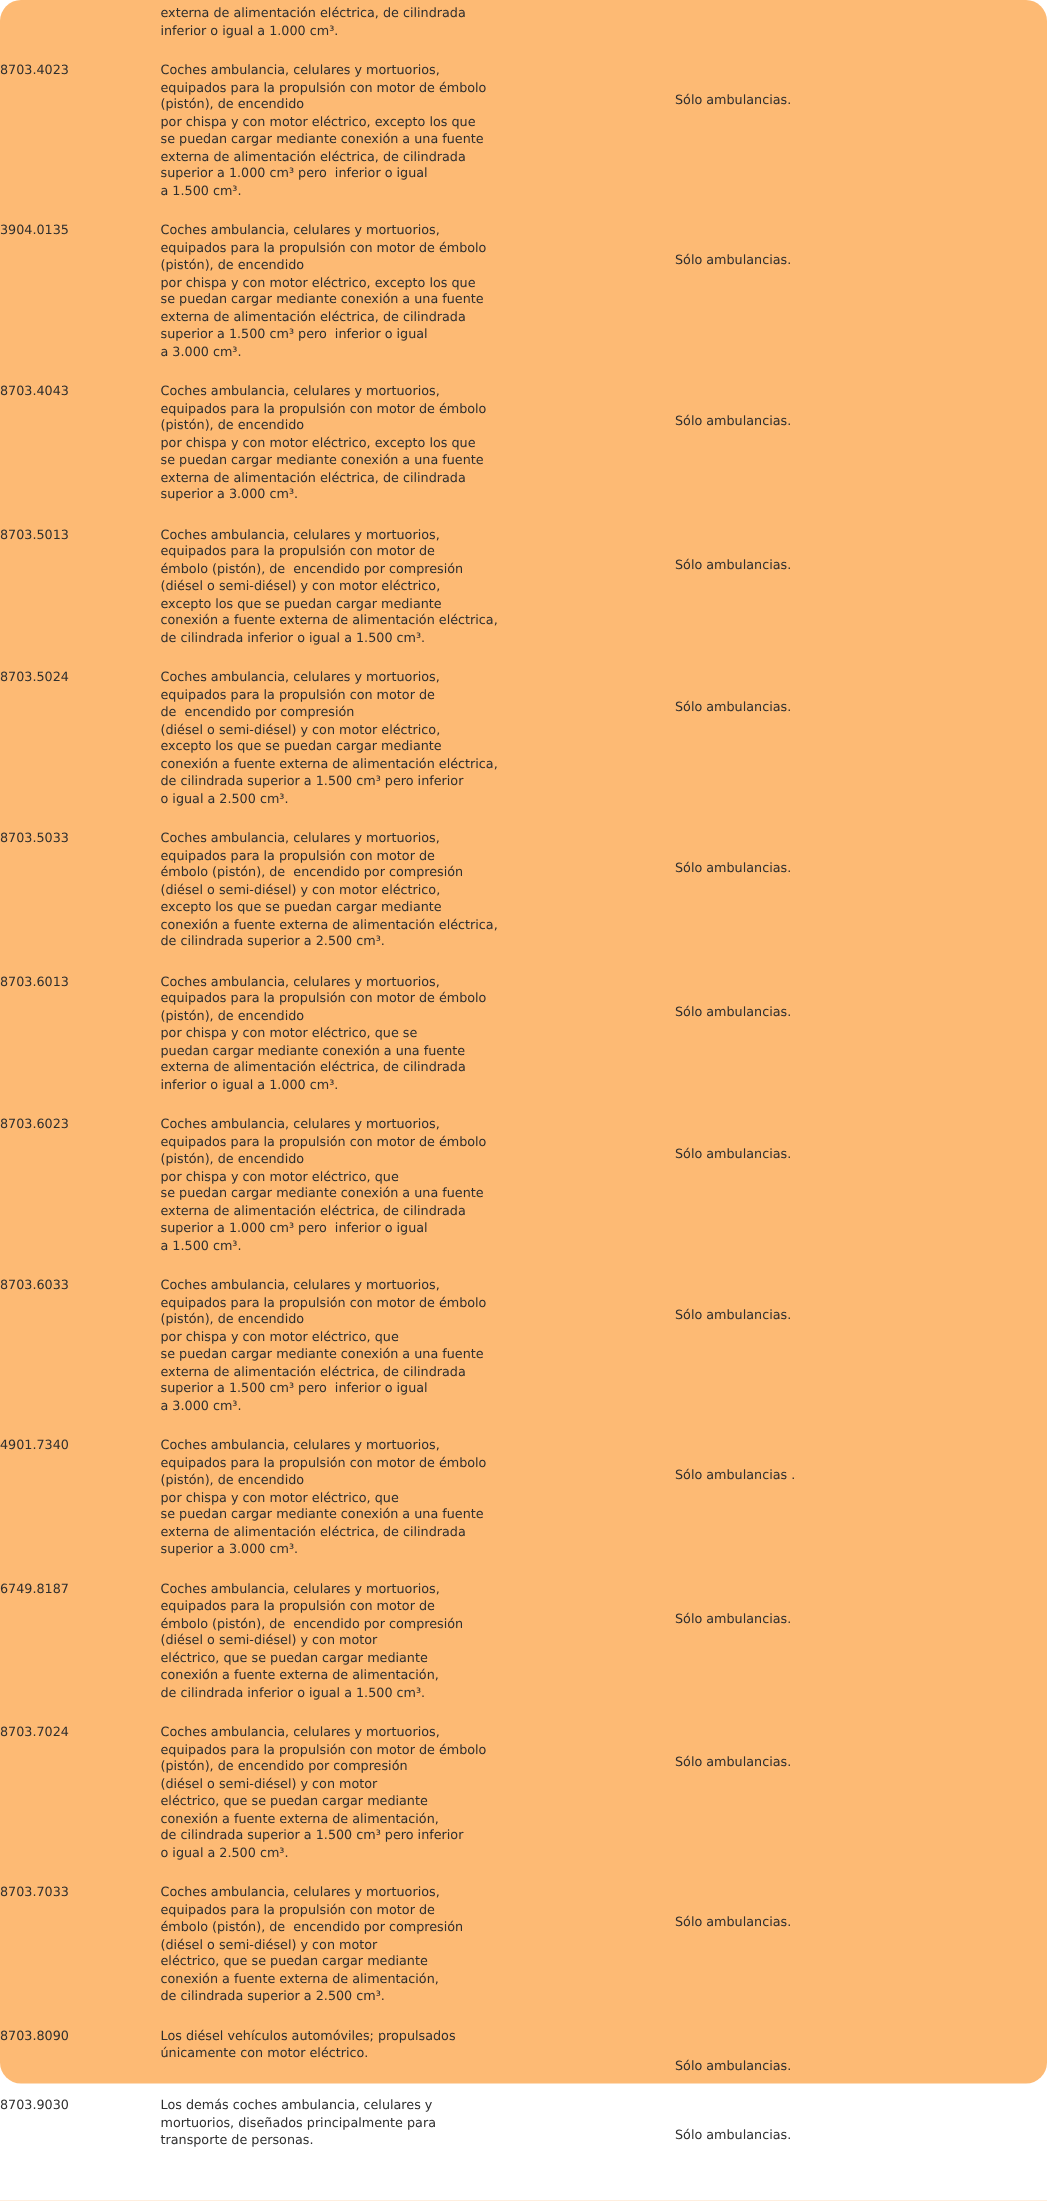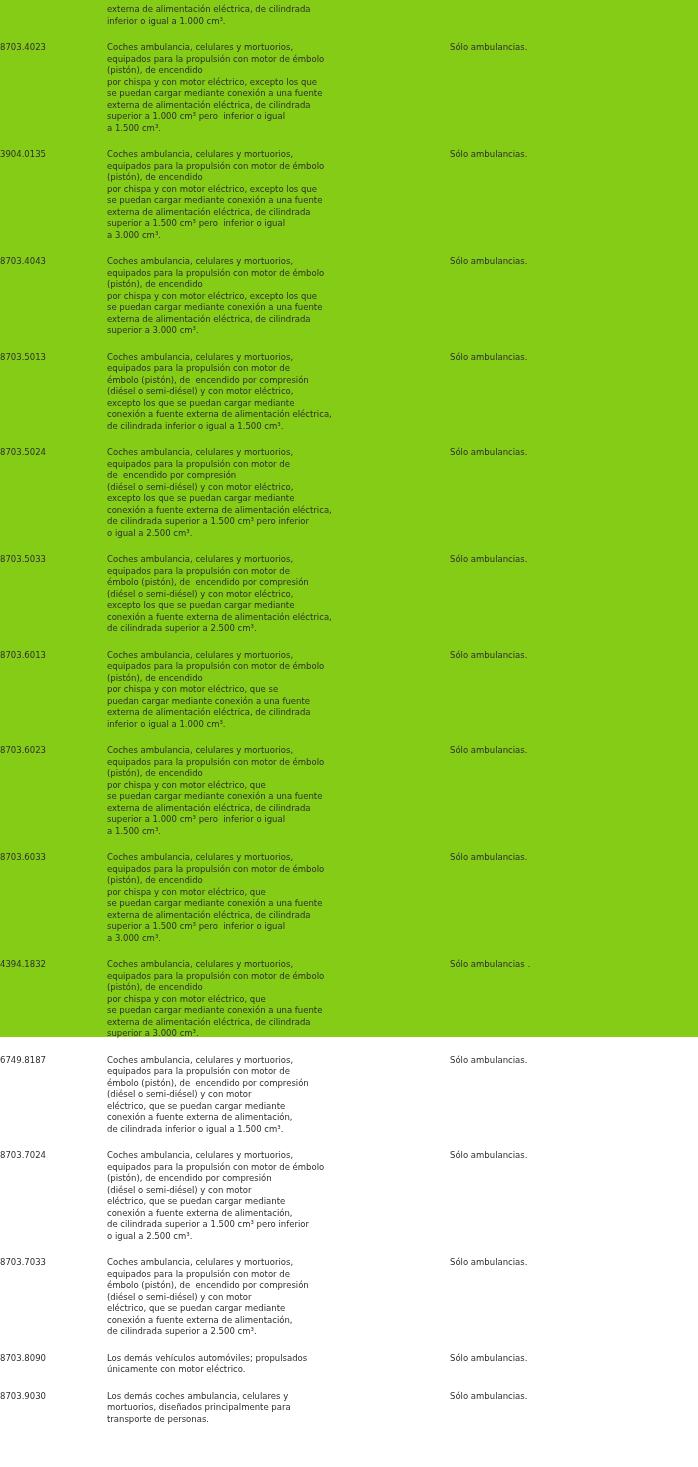--- a/index.html
+++ b/index.html
@@ -7,23 +7,24 @@
     width: 698px;
     height: 1467px;
     background: #ffffff;
     overflow: hidden;
     font-family: "DejaVu Sans", "Liberation Sans", sans-serif;
     font-size: 8.5px;
     color: #2e2e2e;
   }
   .doc-page {
     width: 698px;
-    height: 1037px;
-    background: #84cc16;
+    height: 1389px;
+    background: #fdba74;
     padding-top: 4px;
+    border-radius: 14px;
   }
   .tariff-row {
     display: flex;
     align-items: flex-start;
     margin-bottom: 15px;
     line-height: 11.5px;
   }
   .col-code {
     flex: none;
     width: 107px;
@@ -32,20 +33,21 @@
   }
   .col-desc {
     flex: none;
     width: 343px;
     white-space: pre-wrap;
   }
   .col-note {
     flex: 1;
     padding-left: 0px;
     white-space: pre-wrap;
+    margin-top: 20px;
   }
 </style>
 </head>
 <body>
 
 <div class="doc-page">
   <div>
   <div class="tariff-row">
     <div class="col-code"></div>
     <div class="col-desc">externa de alimentación eléctrica, de cilindrada
@@ -160,21 +162,21 @@
 (pistón), de encendido
 por chispa y con motor eléctrico, que
 se puedan cargar mediante conexión a una fuente
 externa de alimentación eléctrica, de cilindrada
 superior a 1.500 cm³ pero  inferior o igual
 a 3.000 cm³.</div>
     <div class="col-note">Sólo ambulancias.</div>
   </div>
 
   <div class="tariff-row">
-    <div class="col-code">4394.1832</div>
+    <div class="col-code">4901.7340</div>
     <div class="col-desc">Coches ambulancia, celulares y mortuorios,
 equipados para la propulsión con motor de émbolo
 (pistón), de encendido
 por chispa y con motor eléctrico, que
 se puedan cargar mediante conexión a una fuente
 externa de alimentación eléctrica, de cilindrada
 superior a 3.000 cm³.</div>
     <div class="col-note">Sólo ambulancias .</div>
   </div>
 
@@ -210,21 +212,21 @@
 émbolo (pistón), de  encendido por compresión
 (diésel o semi-diésel) y con motor
 eléctrico, que se puedan cargar mediante
 conexión a fuente externa de alimentación,
 de cilindrada superior a 2.500 cm³.</div>
     <div class="col-note">Sólo ambulancias.</div>
   </div>
 
   <div class="tariff-row">
     <div class="col-code">8703.8090</div>
-    <div class="col-desc">Los demás vehículos automóviles; propulsados
+    <div class="col-desc">Los diésel vehículos automóviles; propulsados
 únicamente con motor eléctrico.</div>
     <div class="col-note">Sólo ambulancias.</div>
   </div>
 
   <div class="tariff-row">
     <div class="col-code">8703.9030</div>
     <div class="col-desc">Los demás coches ambulancia, celulares y
 mortuorios, diseñados principalmente para
 transporte de personas.</div>
     <div class="col-note">Sólo ambulancias.</div>

